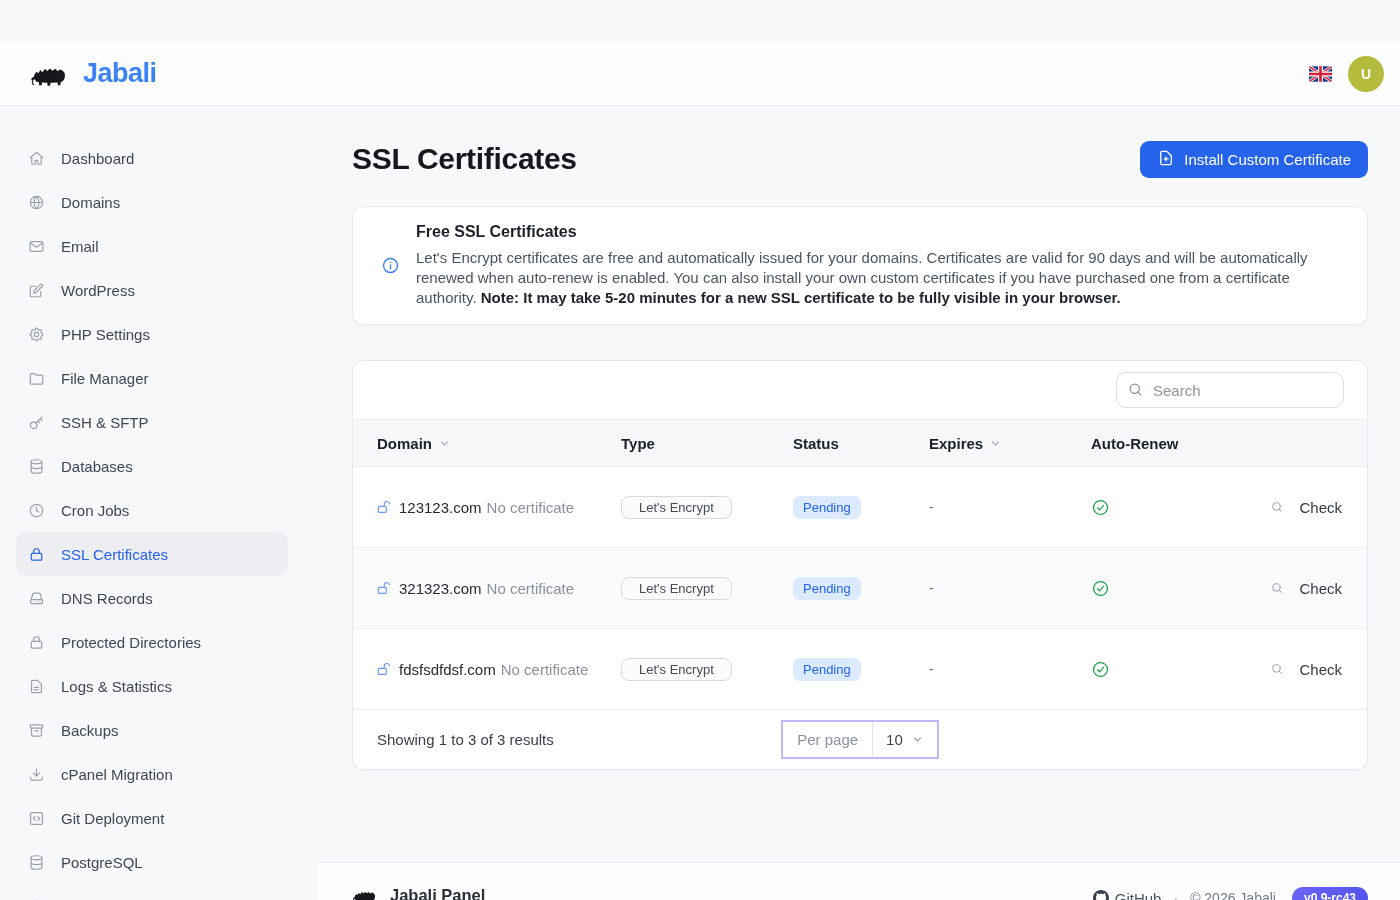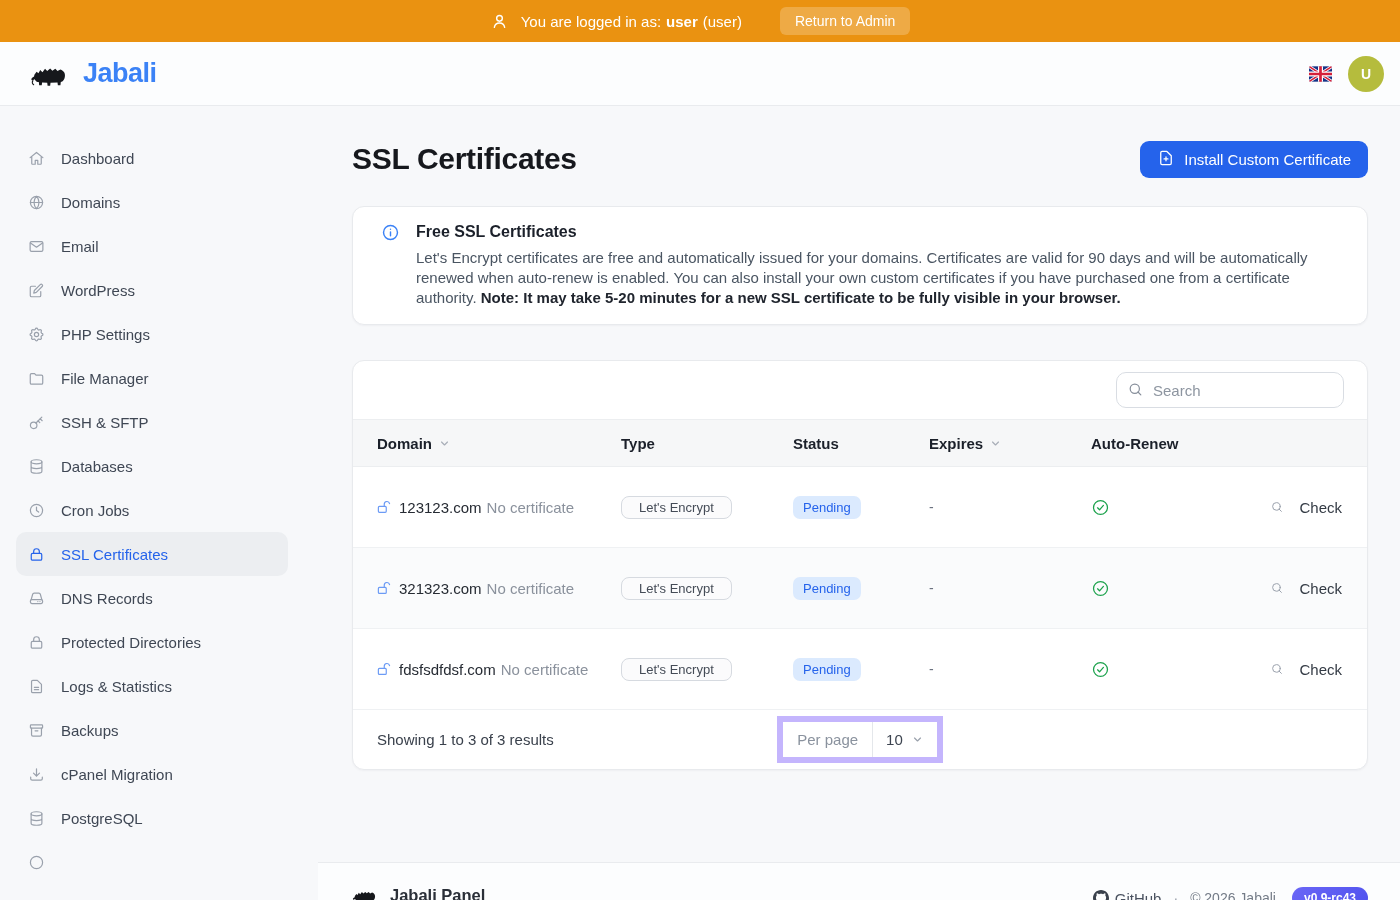--- a/index.html
+++ b/index.html
@@ -43,21 +43,21 @@
   .content { padding:32px 32px 0 34px; }
   .title-row { display:flex; align-items:center; justify-content:space-between; height:42px; }
   .page-title { font-size:30px; font-weight:800; color:#16181D; letter-spacing:-.3px; }
   .install-btn { display:flex; align-items:center; gap:9px; background:var(--c-accent); color:#fff; border:none;
                  border-radius:9px; height:37px; padding:0 17px; font-size:15px; font-weight:500; font-family:inherit; cursor:pointer; }
   .install-btn svg { width:18px; height:18px; }
 
   .card { background:#fff; border:1px solid #E8EAED; border-radius:12px; box-shadow:0 1px 2px rgba(16,24,40,.04); }
 
   
-  .info-card { margin-top:26px; padding:16px 24px 16px 28px; display:flex; align-items:flex-start; gap:16px; }
+  .info-card { margin-top:26px; padding:16px 24px 16px 28px; display:flex; align-items:center; gap:16px; }
   .info-icn { color:#3B82F6; flex:none; display:flex; }
   .info-icn svg { width:19px; height:19px; }
   .info-title { font-size:16px; font-weight:700; color:#1B202A; margin-bottom:7px; }
   .info-text { font-size:15px; line-height:20px; color:#4A5562; }
   .info-text strong { color:#20252E; font-weight:700; }
 
   
   .table-card { margin-top:35px; overflow:hidden; padding:0; }
   .table-toolbar { position:relative; height:58px; }
   .search-wrap { position:absolute; right:23px; top:11px; }
@@ -86,21 +86,21 @@
                   border-radius:7px; padding:4px 10px; }
   .expires { font-size:14px; color:#6B7280; }
   .renew-icn { color:var(--c-success); display:flex; }
   .renew-icn svg { width:19px; height:19px; }
   .check-link { justify-self:end; display:flex; align-items:center; gap:15px; font-size:15px; color:#333A44; cursor:pointer; }
   .check-link .icn { color:#9AA1AC; display:flex; }
   .check-link .icn svg { width:14px; height:14px; }
 
   .tfoot { height:59px; display:grid; grid-template-columns:1fr auto 1fr; align-items:center; padding:0 24px; }
   .tfoot-summary { font-size:15px; color:#3A414C; }
-  .pp-group { display:flex; align-items:stretch; border:6px solid #c4b5fd; border-radius:0; background:#fff; overflow:hidden; cursor:pointer; }
+  .pp-group { display:flex; align-items:stretch; border:2px solid #c4b5fd; border-radius:0; background:#fff; overflow:hidden; cursor:pointer; }
   .pp-label { padding:9px 14px; color:#8A929E; font-size:15px; }
   .pp-value { display:flex; align-items:center; gap:8px; padding:9px 13px; border-left:1px solid #E4E7EB; color:#3D4450; font-size:15px; }
   .pp-value .icn { color:#9AA1AC; display:flex; }
   .pp-value .icn svg { width:13px; height:13px; }
 
   
   .page-footer { margin:92px -32px 0 -34px; border-top:1px solid #E9EBEE; background:#FCFDFE; height:56px;
                  padding:22px 32px 0 34px; display:flex; justify-content:space-between; align-items:flex-start; }
   .pf-brand { display:flex; align-items:center; gap:9px; }
   .pf-brand svg { width:29px; height:21px; display:block; }
@@ -111,34 +111,20 @@
   .pf-dot { color:#9AA1AC; font-size:14px; }
   .pf-copy { font-size:14px; color:#737B87; }
   .version-badge { background:linear-gradient(135deg,#6A66F6,#4F52EE); color:#fff; font-size:12px; font-weight:700;
                    padding:4px 12px; border-radius:999px; margin-left:4px; }
 </style>
 </head>
 <body>
 
 <div class="app" style="--c-topbar: #EA9211; --c-accent: #2563EB; --c-avatar: #B5BC3D; --c-success: #1CA24C;">
 
-  <div class="topbar">
-    <span class="icn">
-      <svg viewBox="0 0 24 24" fill="none" stroke="currentColor" stroke-width="1.8" stroke-linecap="round" stroke-linejoin="round">
-          <circle cx="12" cy="8" r="3.6"></circle>
-          <path d="M5.5 19.4c.6-3.2 3.3-5.4 6.5-5.4s5.9 2.2 6.5 5.4"></path>
-        </svg>
-    </span>
-    <span class="topbar-msg">
-      <span>You are logged in as:</span>
-      <b>user</b>
-      <span>(user)</span>
-    </span>
-    <button class="return-btn">Return to Admin</button>
-  </div>
 
   <div class="header">
     <div class="brand">
       <svg viewBox="0 0 120 80">
           <path fill="#16181C" d="M12 42 L18 34 L23 38 L28 29 L34 35 L41 26 L47 32 L55 25 L61 31 L69 26 L75 32 L83 28 C92 31 97 39 95 48 C94 55 90 60 84 62 L83 71 L76 71 L75 63 L56 64 L55 72 L48 72 L47 64 L33 63 L32 71 L25 71 L24 62 C19 62 15 59 13 54 L6 58 C3 56 3 52 6 50 L11 47 Z"></path>
           <path fill="none" stroke="#16181C" stroke-width="3" stroke-linecap="round" d="M8 58 C5 62 6 67 10 69"></path>
         </svg>
       <span class="brand-name">Jabali</span>
     </div>
     <div class="header-right">
@@ -281,20 +267,29 @@
         </span>
         <span class="side-label">Backups</span>
       </a>
       <a class="side-item">
         <span class="icn">
           <svg viewBox="0 0 24 24" fill="none" stroke="currentColor" stroke-width="1.7" stroke-linecap="round" stroke-linejoin="round">
             <path d="M3.8 15.8v2.4A2 2 0 0 0 5.8 20h12.4a2 2 0 0 0 2-2v-2.2M12 4v10.4m0 0L7.8 10m4.2 4.4 4.2-4.4"></path>
           </svg>
         </span>
         <span class="side-label">cPanel Migration</span>
+      </a>
+      <a class="side-item">
+        <span class="icn">
+          <svg viewBox="0 0 24 24" fill="none" stroke="currentColor" stroke-width="1.7" stroke-linecap="round" stroke-linejoin="round">
+            <rect x="3.6" y="3.6" width="16.8" height="16.8" rx="2"></rect>
+            <path d="m10 9.5-2.4 2.5L10 14.5M14 9.5l2.4 2.5L14 14.5"></path>
+          </svg>
+        </span>
+        <span class="side-label">Git Deployment</span>
       </a>
       <a class="side-item">
         <span class="icn">
           <svg viewBox="0 0 24 24" fill="none" stroke="currentColor" stroke-width="1.7" stroke-linecap="round" stroke-linejoin="round">
             <ellipse cx="12" cy="5.4" rx="7.6" ry="2.9"></ellipse>
             <path d="M4.4 5.4V12c0 1.6 3.4 2.9 7.6 2.9s7.6-1.3 7.6-2.9V5.4M4.4 12v6.6c0 1.6 3.4 2.9 7.6 2.9s7.6-1.3 7.6-2.9V12"></path>
           </svg>
         </span>
         <span class="side-label">PostgreSQL</span>
       </a>

